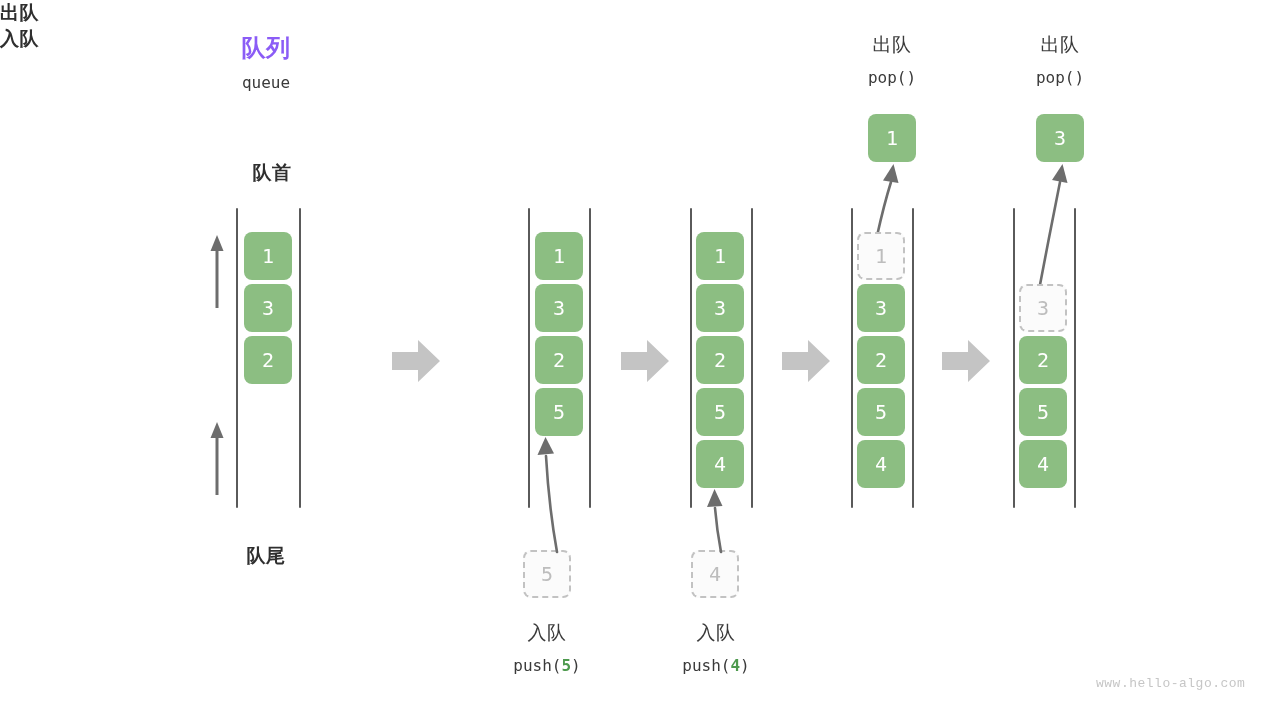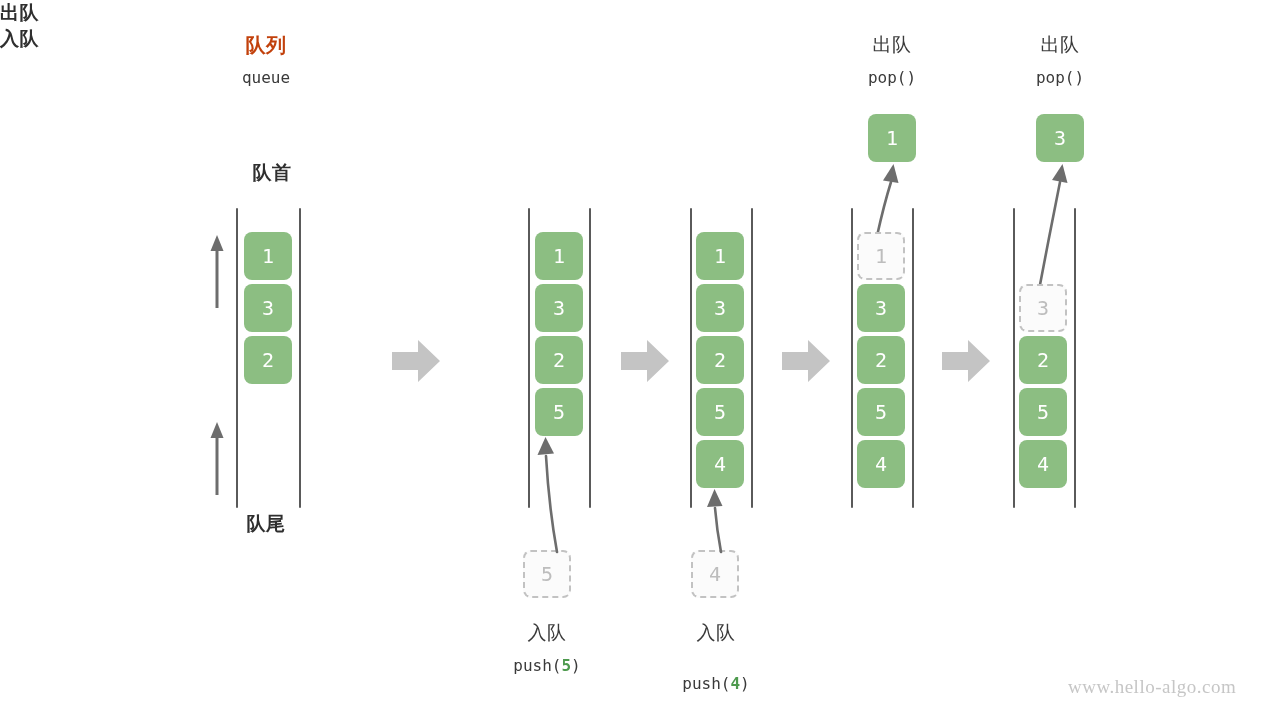--- a/index.html
+++ b/index.html
@@ -45,35 +45,36 @@
   }
   .mono {
     font-family: "DejaVu Sans Mono", "Liberation Mono", monospace;
     font-size: 16px;
     color: #3a3a3a;
     white-space: nowrap;
   }
   .title-green {
     font-family: "Liberation Sans", "DejaVu Sans", sans-serif;
     font-weight: bold;
-    font-size: 20px;
-    color: #c2410c;
+    font-size: 24px;
+    color: #8b5cf6;
     white-space: nowrap;
     letter-spacing: 0.5px;
   }
   .num-green {
     color: #4e9a4e;
     font-weight: bold;
   }
   .watermark {
-    font-family: Liberation Serif, serif;
-    font-size: 19px;
+    font-family: Liberation Mono, monospace;
+    font-size: 13px;
     color: #c6c6c6;
     white-space: nowrap;
     letter-spacing: 0.5px;
+    margin-left: 28px;
   }
 
   
   .rail {
     position: absolute;
     width: 2px;
     background: #5a5a5a;
     border-radius: 1px;
   }
 
@@ -135,21 +136,21 @@
       <line x1="11" y1="76" x2="11" y2="16" stroke="#6d6d6d" stroke-width="3"></line>
       <polygon points="11,3 4.5,19 17.5,19" fill="#6d6d6d"></polygon>
     </svg>
 
     <div class="cjk-bold" style="left:148px;top:430px;">入队</div>
     <svg class="v-arrow" style="left:206px;top:419px;" width="22" height="78" viewBox="0 0 22 78">
       <line x1="11" y1="76" x2="11" y2="16" stroke="#6d6d6d" stroke-width="3"></line>
       <polygon points="11,3 4.5,19 17.5,19" fill="#6d6d6d"></polygon>
     </svg>
 
-    <div class="label-block cjk-bold" style="left:206px;top:511px;width:120px;">队尾</div>
+    <div class="label-block cjk-bold" style="left:206px;top:543px;width:120px;">队尾</div>
   </div>
 
   <svg class="sep-arrow" style="left:392px;top:340px;" width="48" height="42" viewBox="0 0 48 42">
     <polygon points="0,12 26,12 26,0 48,21 26,42 26,30 0,30" fill="#c4c4c4"></polygon>
   </svg>
 
   <div class="abs" style="left:0;top:0;">
     <div class="rail" style="left:528px;top:208px;height:300px;"></div>
     <div class="rail" style="left:589px;top:208px;height:300px;"></div>
 
@@ -187,21 +188,21 @@
 
     <div class="cell ghost" style="left:691px;top:550px;">4</div>
 
     <svg class="d-arrow" style="left:698px;top:484px;" width="40" height="70" viewBox="0 0 40 70">
       <path d="M 23 68 C 20 52, 18 36, 17 24" stroke="#6d6d6d" stroke-width="2.6" fill="none" stroke-linecap="round"></path>
       <polygon points="16.5,5 9,23 24.5,22" fill="#6d6d6d"></polygon>
     </svg>
 
     <div class="label-block" style="left:656px;top:620px;width:120px;">
       <div class="cjk-reg">入队</div>
-      <div class="mono" style="margin-top:28px;"><span>push(</span><span class="num-green">4</span><span>)</span></div>
+      <div class="mono" style="margin-top:10px;"><span>push(</span><span class="num-green">4</span><span>)</span></div>
     </div>
   </div>
 
   <svg class="sep-arrow" style="left:782px;top:340px;" width="48" height="42" viewBox="0 0 48 42">
     <polygon points="0,12 26,12 26,0 48,21 26,42 26,30 0,30" fill="#c4c4c4"></polygon>
   </svg>
 
   <div class="abs" style="left:0;top:0;">
 
     <div class="label-block" style="left:832px;top:32px;width:120px;">

